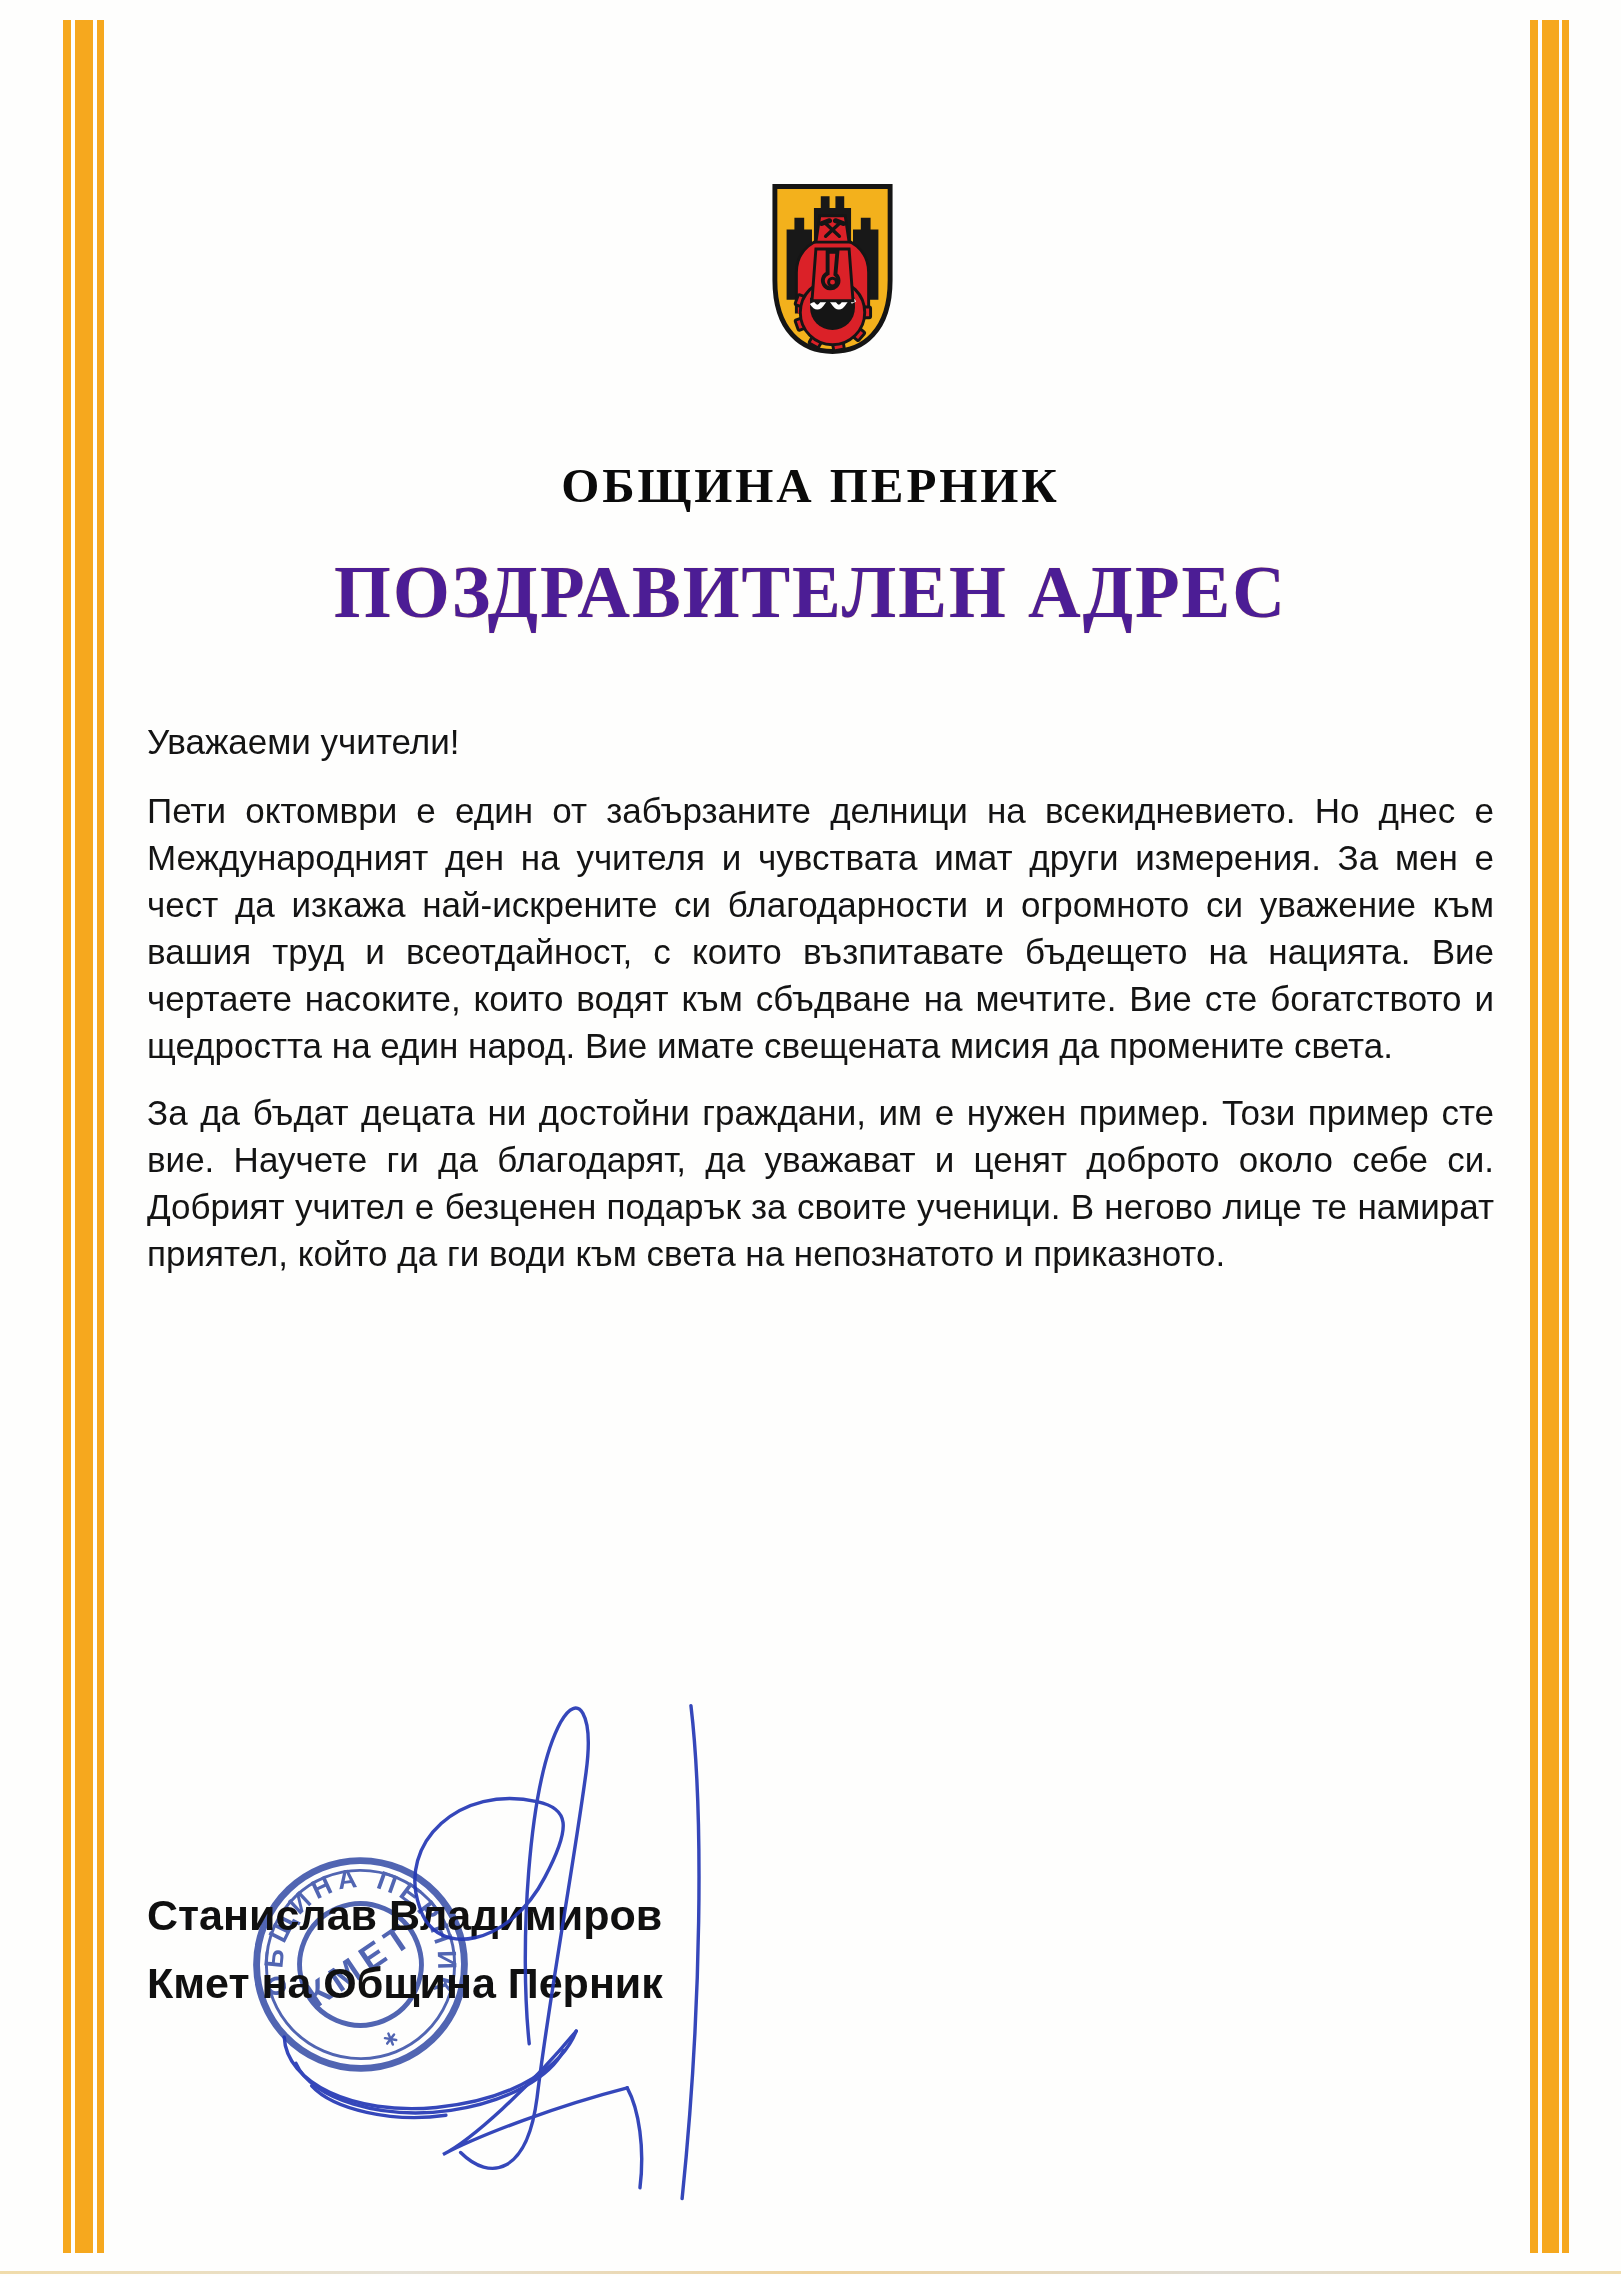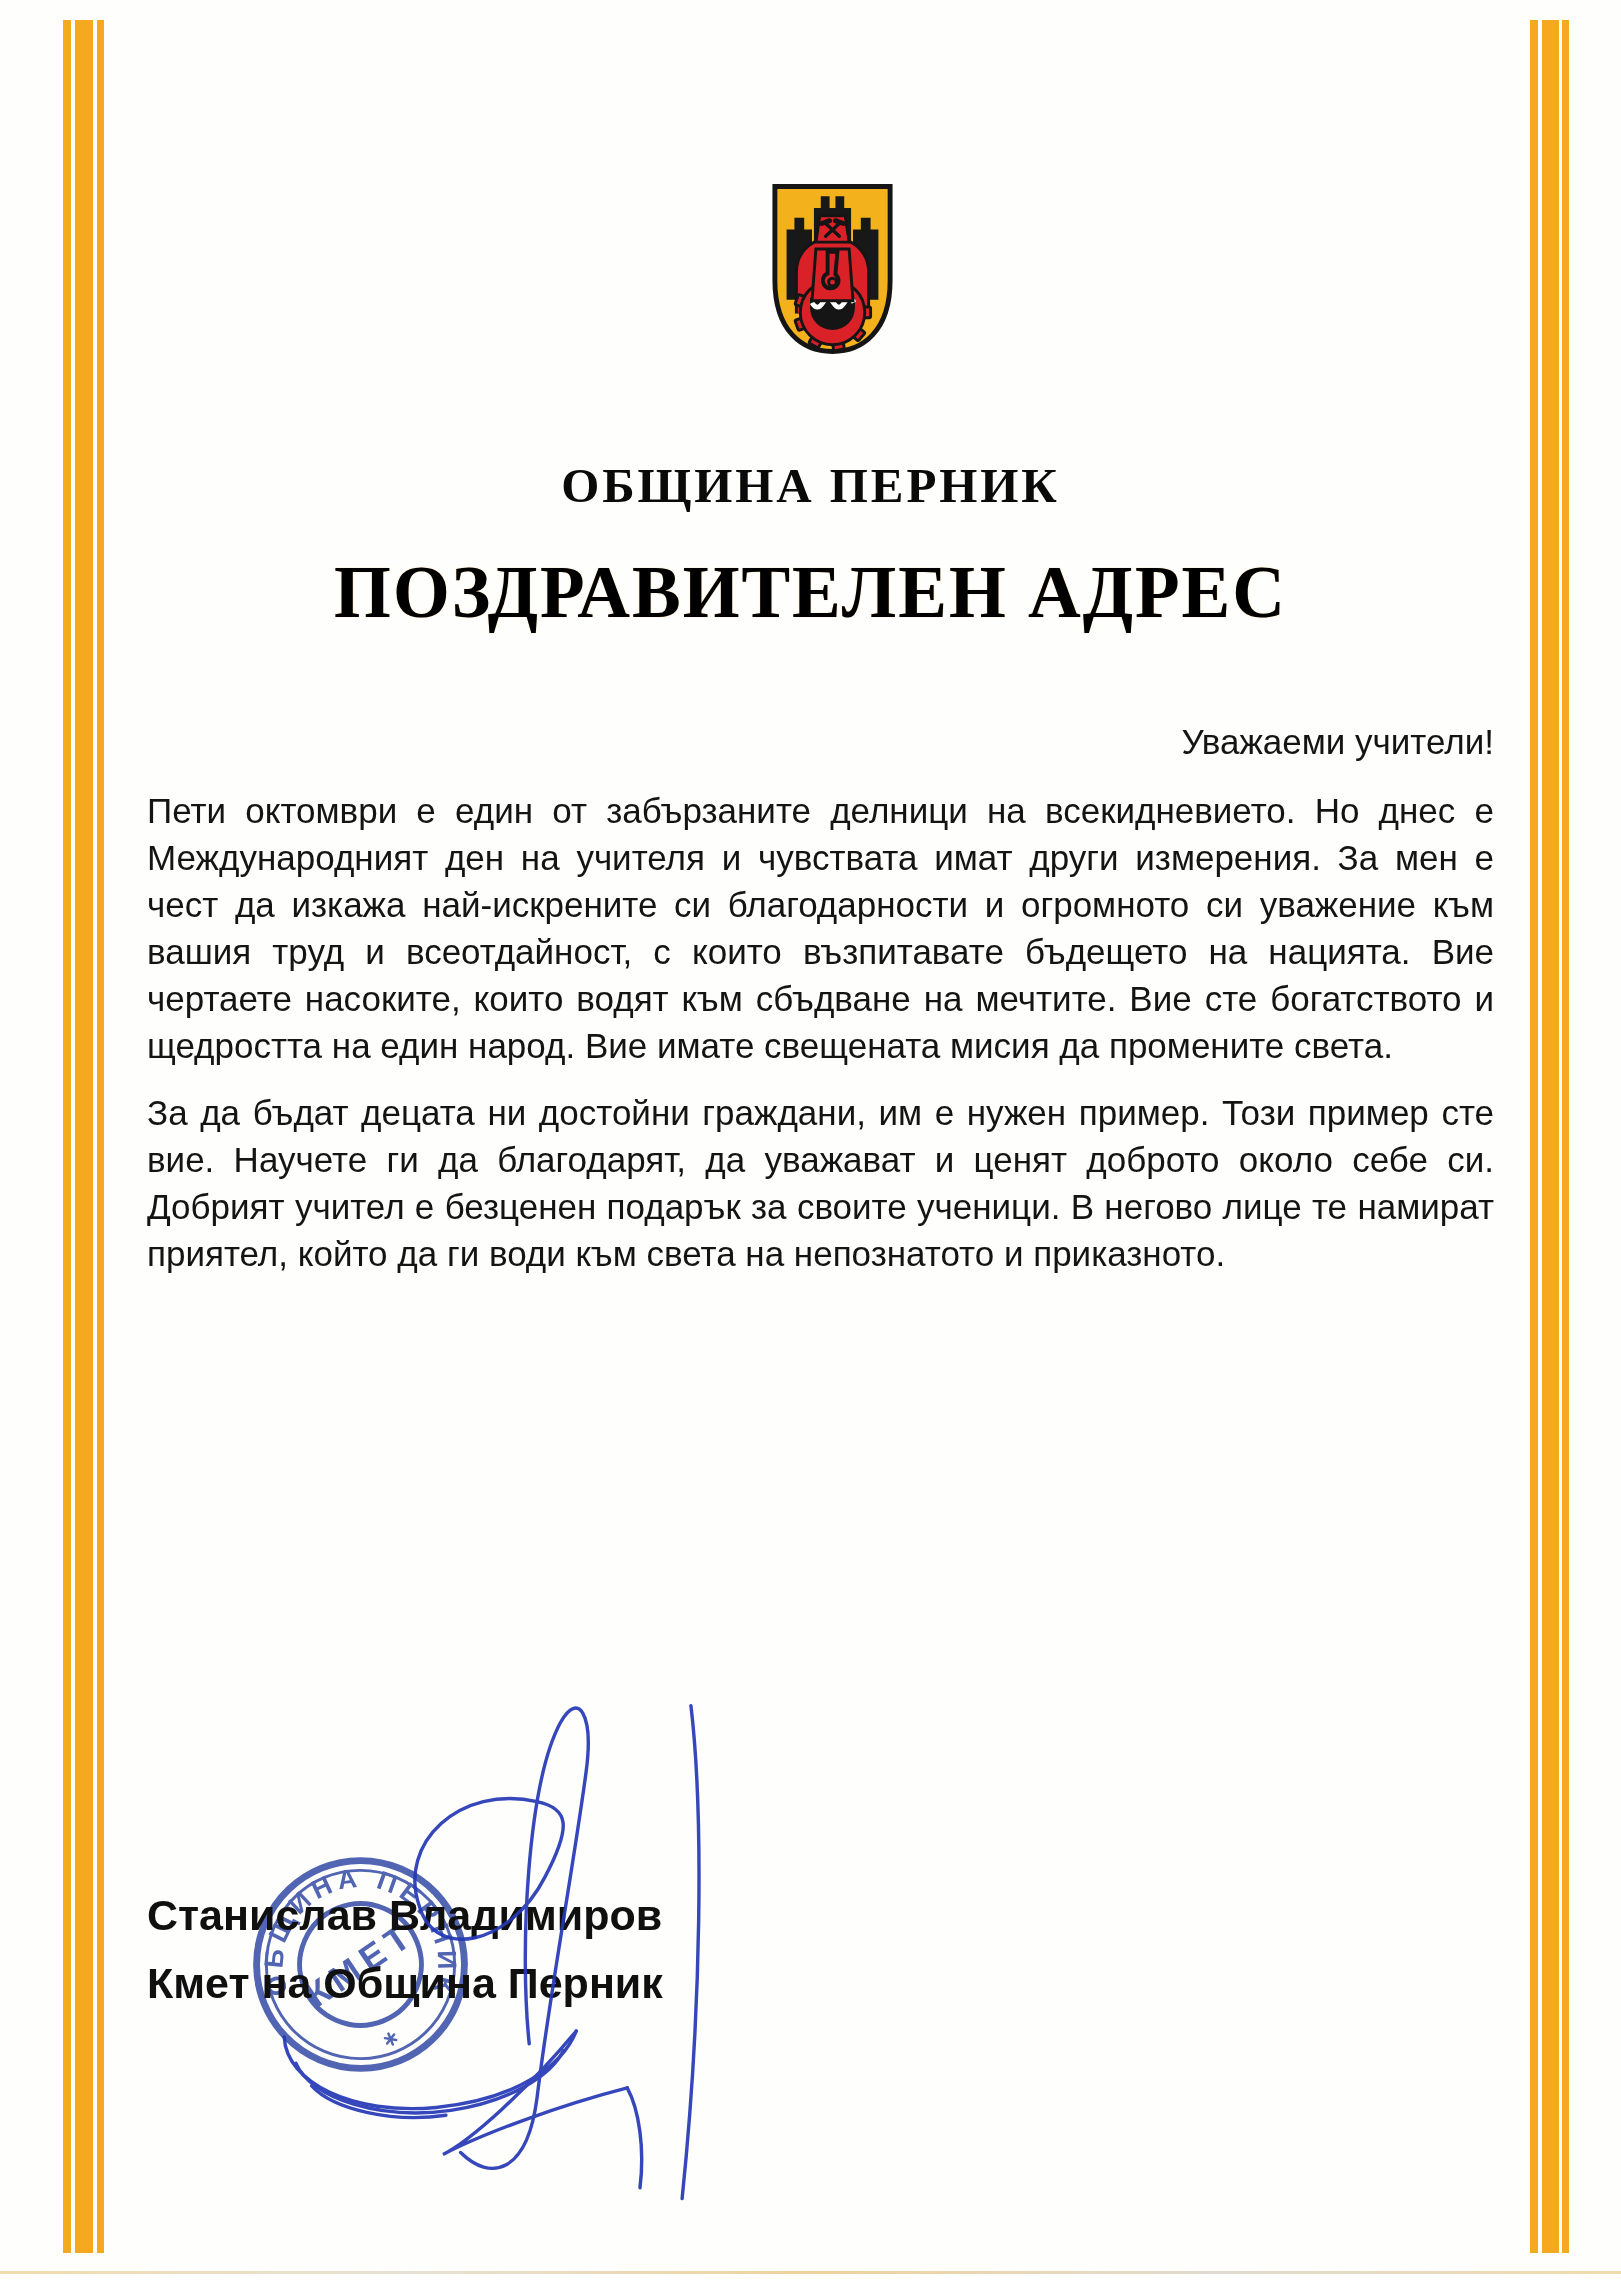--- a/index.html
+++ b/index.html
@@ -28,28 +28,28 @@
     text-align:center;
     font-family:"Liberation Serif",serif;
     font-weight:bold;font-size:49px;letter-spacing:2.9px;
     color:#0a0a0a;
   }
   .doc-title{
     position:absolute;left:0;top:551px;width:100%;margin:0;
     text-align:center;
     font-family:"Liberation Serif",serif;
     font-weight:bold;font-size:73px;letter-spacing:2px;
-    color:#000000;
+    color:#4c1d95;
     text-shadow:0 0 1px #e8b763;
   }
   .body-block{
     position:absolute;left:147px;top:718px;width:1347px;
     font-size:35px;line-height:47px;color:#141414;
   }
-  .salutation{margin:0 0 21.6px 0;text-align:right;}
+  .salutation{margin:0 0 21.6px 0;}
   .body-par{margin:0 0 20.6px 0;text-align:justify;}
   .sig-block{
     position:absolute;left:147px;top:1892px;
     font-size:43px;line-height:47px;font-weight:bold;color:#101010;
     z-index:3;
   }
   .sig-name{margin:0 0 20.6px 0;}
   .sig-role{margin:0;}
 
   .stamp{

